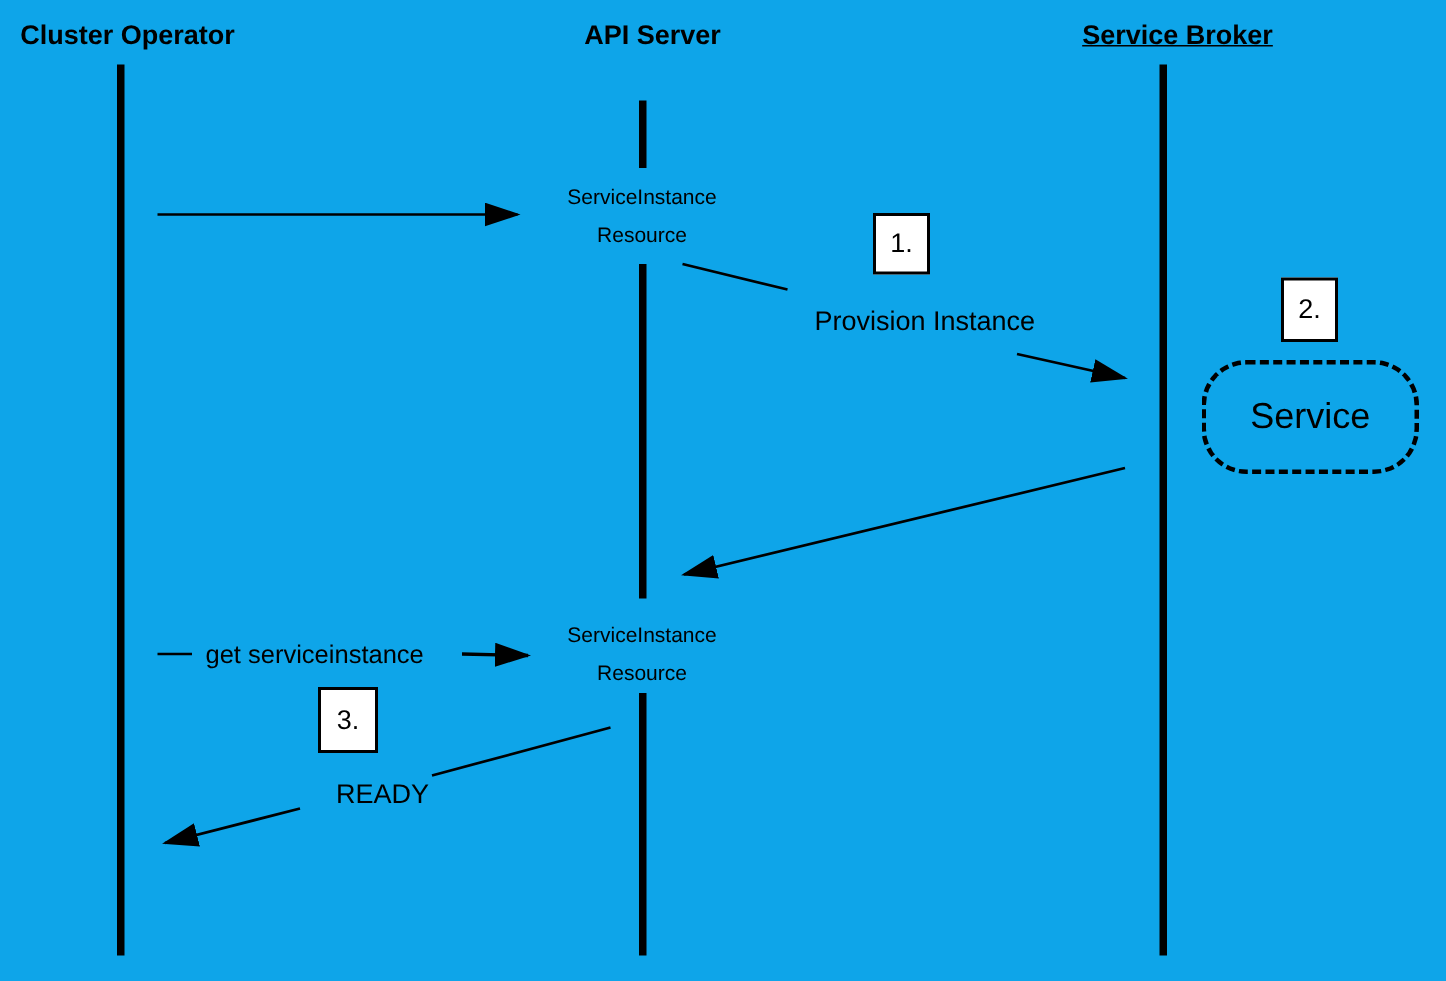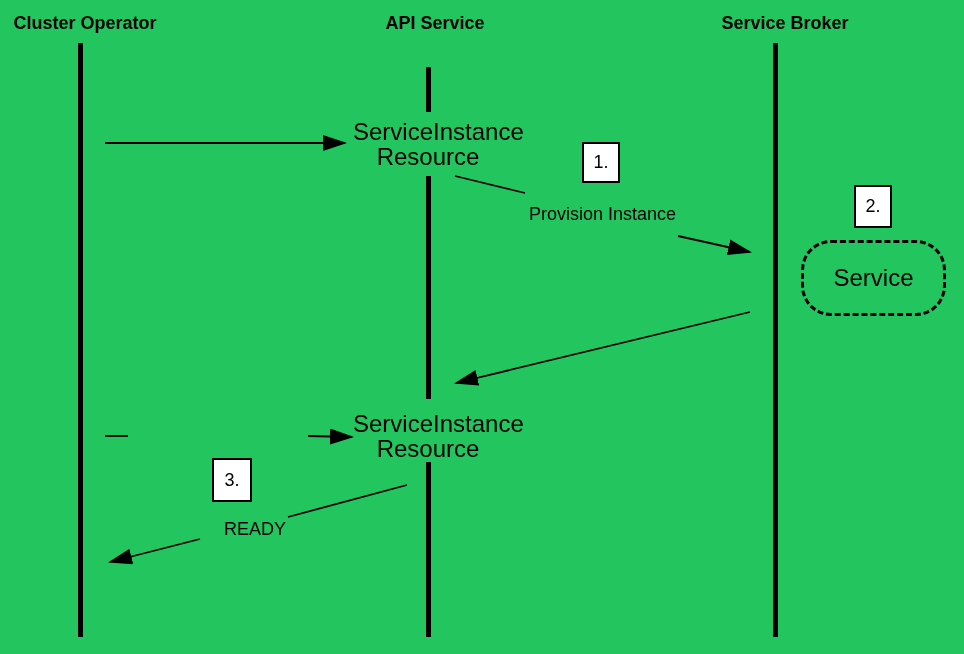--- a/index.html
+++ b/index.html
@@ -5,42 +5,42 @@
   html, body {
     margin: 0;
     padding: 0;
     background: #ffffff;
     font-family: "Liberation Sans", "DejaVu Sans", sans-serif;
   }
   #stage {
     position: relative;
     width: 964px;
     height: 654px;
-    background: #22c55e;
+    background: #0ea5e9;
     overflow: hidden;
     color: #000000;
   }
   #wires {
     position: absolute;
     left: 0; top: 0;
     width: 964px; height: 654px;
   }
   .label {
     position: absolute;
     color: #000000;
     white-space: nowrap;
   }
   .actor-header {
     font-weight: bold;
     font-size: 18px;
     line-height: 25px;
     text-align: center;
   }
   .node-label {
-    font-size: 24px;
+    font-size: 14px;
     line-height: 25px;
     text-align: center;
     font-weight: normal;
   }
   .msg-label {
     font-size: 18px;
     font-weight: normal;
   }
   .msg-label-small {
     font-size: 17px;
@@ -103,43 +103,44 @@
     <line x1="105" y1="436" x2="128" y2="436" stroke="#000000" stroke-width="1.8"></line>
     <line x1="308" y1="436" x2="352" y2="437" stroke="#000000" stroke-width="2.2" marker-end="url(#arrowhead)"></line>
 
     <line x1="407" y1="485" x2="288" y2="517" stroke="#000000" stroke-width="1.8"></line>
     <line x1="200" y1="539" x2="110" y2="562" stroke="#000000" stroke-width="1.8" marker-end="url(#arrowhead)"></line>
   </svg>
 
   <div class="label actor-header" style="left:5px; top:11px; width:160px;">Cluster Operator</div>
 
   <div class="label actor-header" style="left:355px; top:11px; width:160px;">
-    <div>API Service</div>
+    <div>API Server</div>
   </div>
 
-  <div class="label actor-header" style="left:705px; top:11px; width:160px;">Service Broker</div>
+  <div class="label actor-header" style="left:705px; top:11px; width:160px;text-decoration:underline;">Service Broker</div>
 
   <div class="label node-label" style="left:353px; top:119px; width:150px;">
     <div>ServiceInstance</div>
     <div>Resource</div>
   </div>
 
   <div class="label node-label" style="left:353px; top:411px; width:150px;">
     <div>ServiceInstance</div>
     <div>Resource</div>
   </div>
 
   <div class="step-box" style="left:582px; top:142px; width:38px; height:41px;">1.</div>
 
   <div class="step-box" style="left:854px; top:185px; width:38px; height:43px;">2.</div>
 
   <div class="step-box" style="left:212px; top:458px; width:40px; height:44px;">3.</div>
 
-  <div class="label msg-label" style="left:515px; top:204px; width:175px; text-align:center;">Provision Instance</div>
+  <div class="label msg-label" style="left:515px; top:204px; width:175px; text-align:right;">Provision Instance</div>
 
+  <div class="label msg-label-small" style="left:137px; top:427px;">get serviceinstance</div>
 
   <div class="label msg-label" style="left:206px; top:519px; width:80px; text-align:right;">READY</div>
 
   <div class="service-node">
     <span>Service</span>
   </div>
 
 </div>
 
 </body></html>

